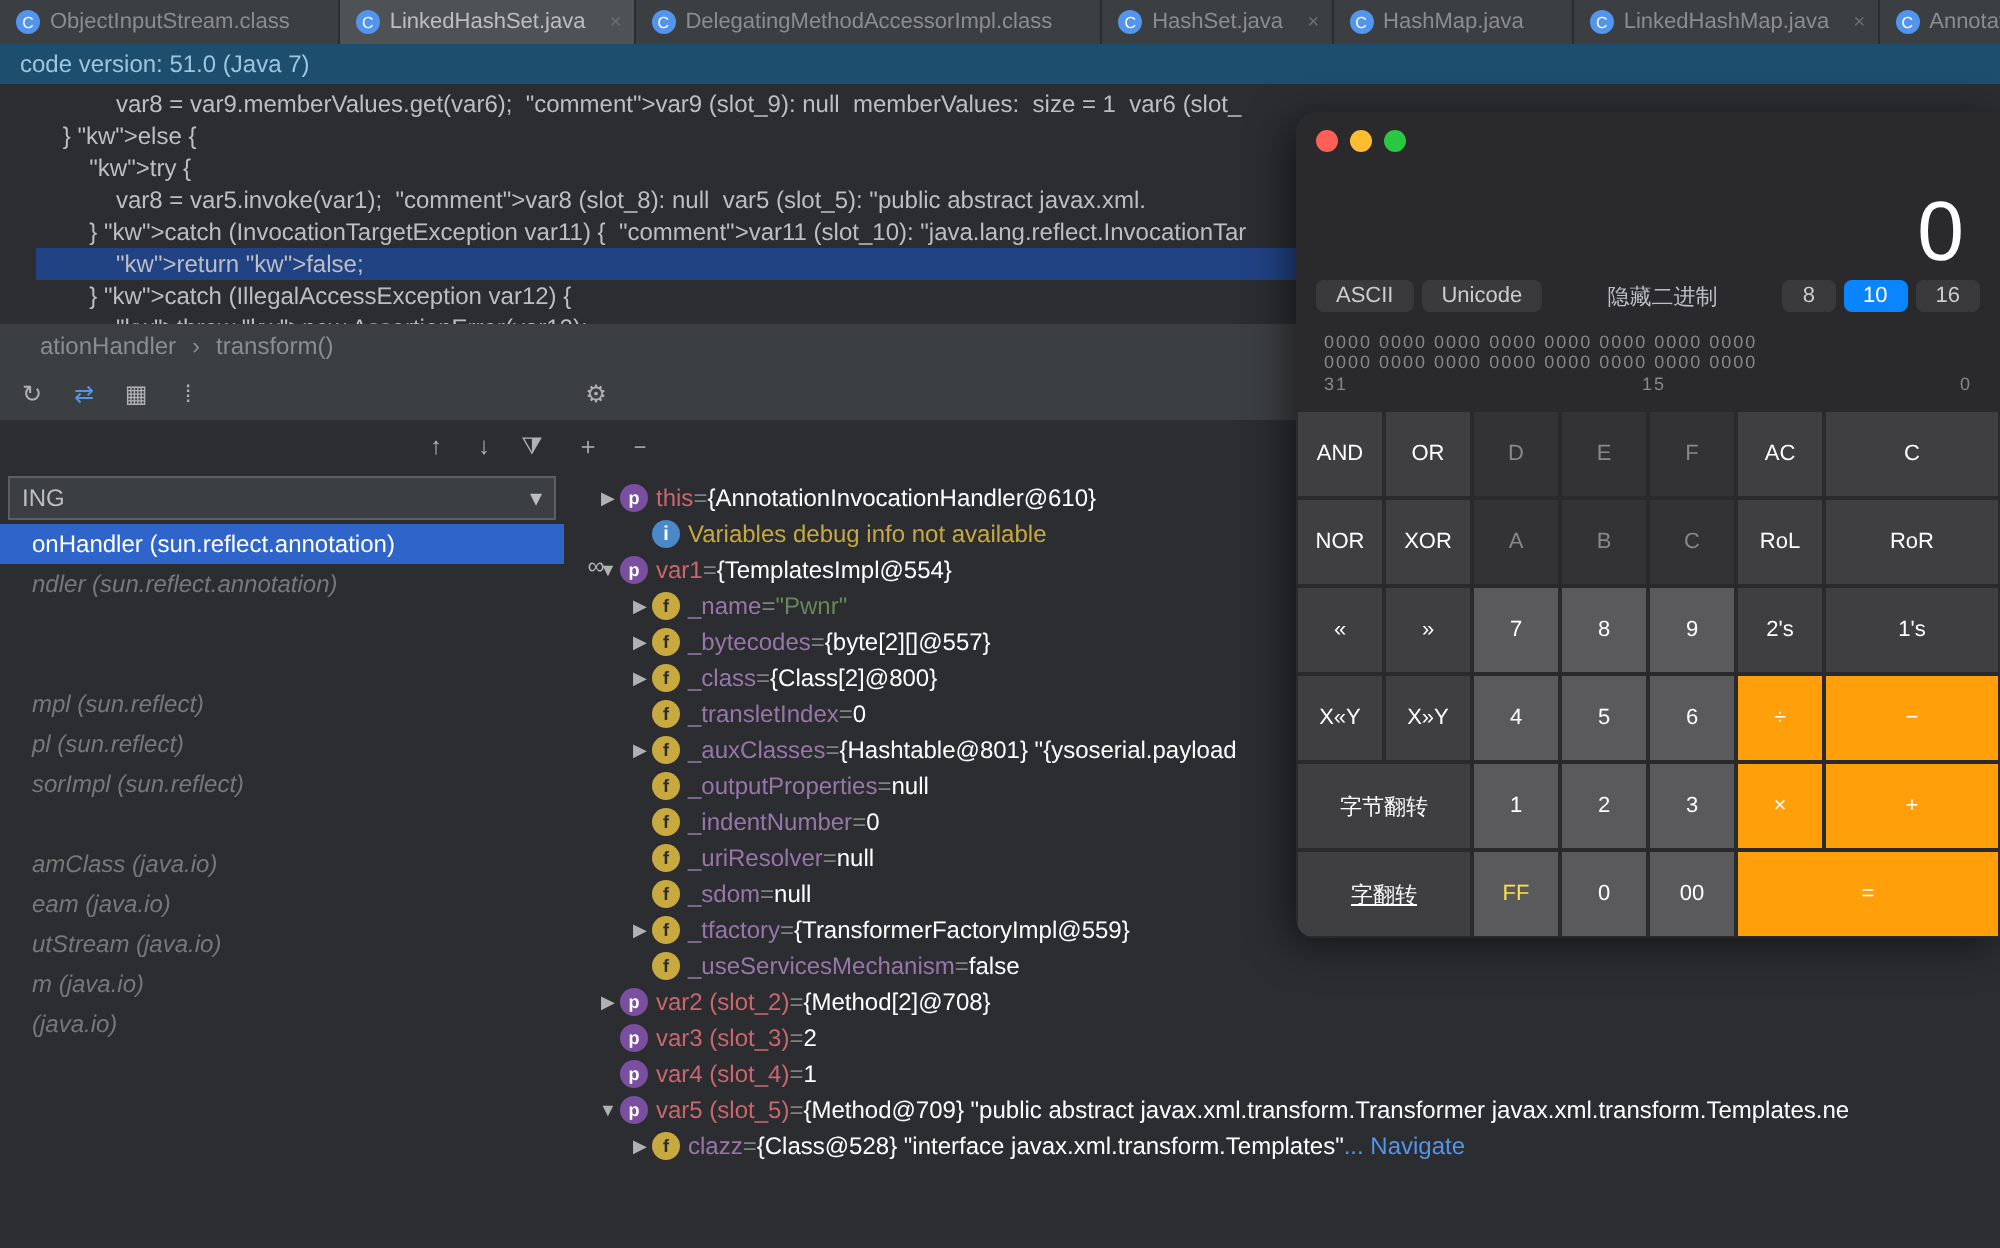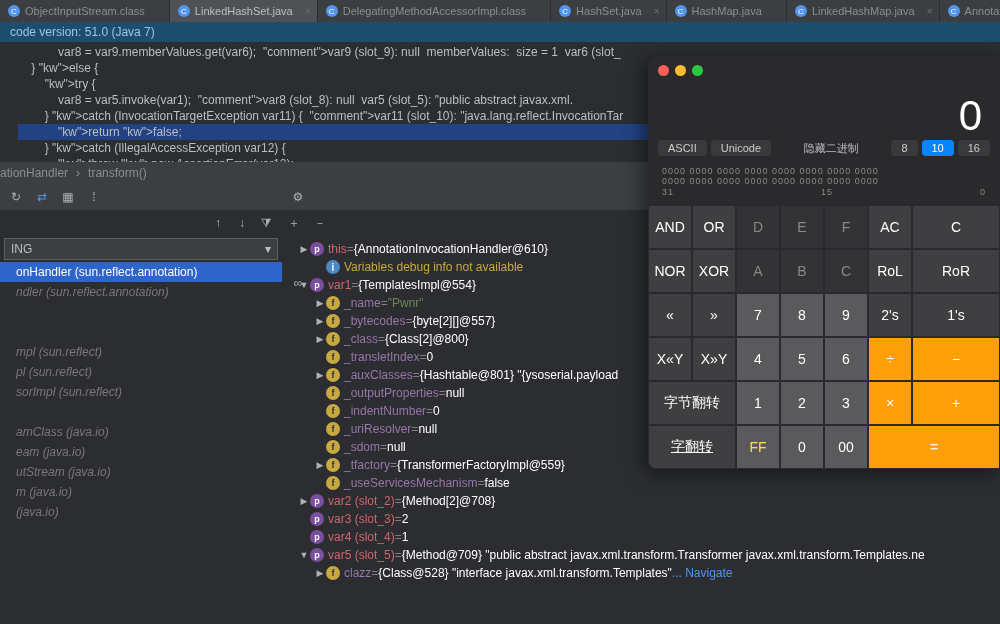--- a/index.html
+++ b/index.html
@@ -14,21 +14,21 @@
 
 
 .banner { background: #1e4e6e; color: #9cc5e0; padding: 3px 10px; font-size: 12px; }
 
 
 .code-editor { background: #2b2d30; font-family: 'Consolas', monospace; font-size: 12px; line-height: 16px; padding: 2px 0 0 18px; height: 120px; overflow: hidden; }
 .code-line { white-space: pre; }
 .code-line.highlighted { background: #214283; }
 
 
-.breadcrumb { background: #3c3f41; padding: 4px 0; color: #8a8d91; font-size: 12px; height: 22px; display: flex; align-items: center; gap: 8px; }
+.breadcrumb { background: #3c3f41; padding: 4px 20px; color: #8a8d91; font-size: 12px; height: 22px; display: flex; align-items: center; gap: 8px; }
 
 
 .debug-panel { background: #2b2d30; display: flex; height: 396px; }
 
 
 .debug-left { width: 282px; display: flex; flex-direction: column; }
 .debug-toolbar { height: 26px; background: #3c3f41; display: flex; align-items: center; gap: 10px; padding: 0 8px; }
 .tb-icon { width: 16px; height: 16px; display: inline-flex; align-items: center; justify-content: center; color: #afb1b3; font-size: 12px; }
 .frames-header { height: 26px; display: flex; align-items: center; justify-content: flex-end; gap: 8px; padding: 0 8px; }
 .frames-dropdown { background: #3c3f41; border: 1px solid #5e6060; padding: 2px 6px; display: flex; align-items: center; justify-content: space-between; height: 22px; margin: 2px 4px; color: #bcbec4; }
@@ -63,21 +63,21 @@
 .tl-yellow { background: #febc2e; }
 .tl-green { background: #28c840; }
 .calc-display { text-align: right; padding: 8px 18px 4px; color: #fff; font-size: 42px; font-weight: 200; height: 56px; }
 .calc-tabs { display: flex; align-items: center; padding: 0 10px 6px; gap: 4px; font-size: 11px; }
 .calc-tab { padding: 2px 10px; border-radius: 4px; color: #ccc; background: #3a3a3c; }
 .calc-spacer { flex: 1; }
 .calc-tab.blue { background: #0a84ff; color: #fff; }
 .calc-bits { padding: 4px 14px 8px; font-family: monospace; font-size: 9px; color: #888; letter-spacing: 1px; }
 .bits-labels { display: flex; justify-content: space-between; font-size: 9px; margin-top: 1px; }
 .calc-grid { display: grid; grid-template-columns: repeat(8, 1fr); }
-.calc-btn { height: 44px; border: 0.5px solid #2a2a2c; display: flex; align-items: center; justify-content: center; font-size: 14px; color: #fff; background: #5a5a5c; }
+.calc-btn { height: 44px; border: 0.5px solid #2a2a2c; display: flex; align-items: center; justify-content: center; font-size: 11px; color: #fff; background: #5a5a5c; }
 .calc-btn.dark { background: #3f3f41; }
 .calc-btn.darker { background: #333335; color: #888; }
 .calc-btn.op { background: #ff9f0a; }
 .calc-btn.span2 { grid-column: span 2; }
 .calc-btn.ff { color: #fde047; }
 </style>
 </head>
 <body>
 
 <div class="tabs-bar">

